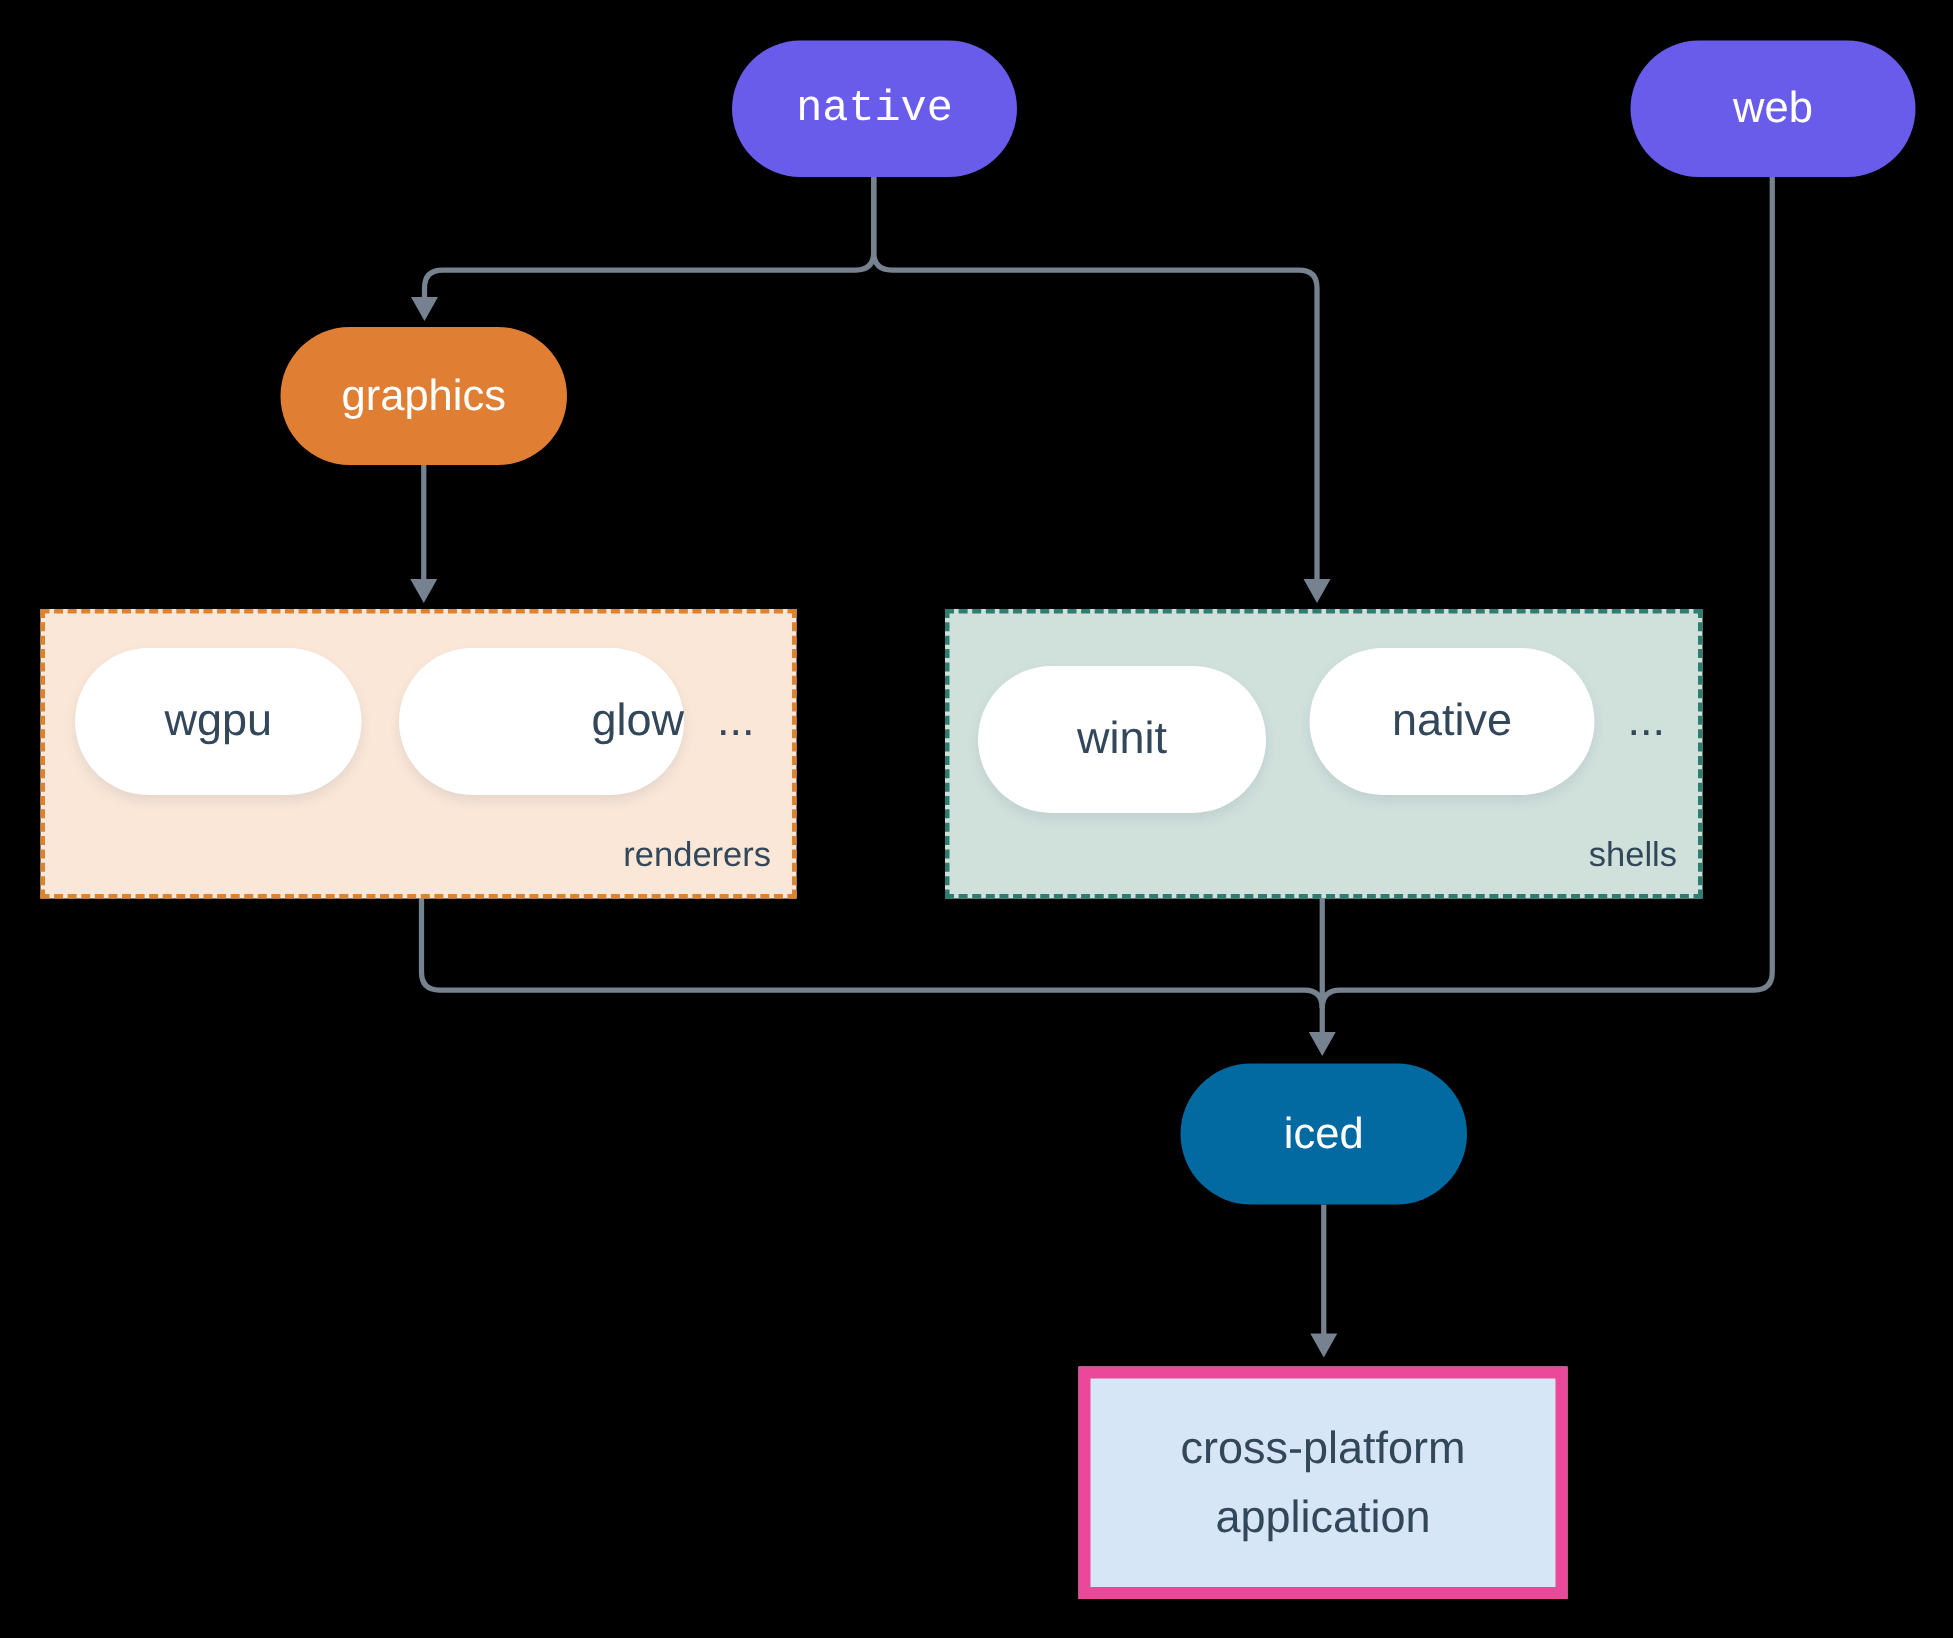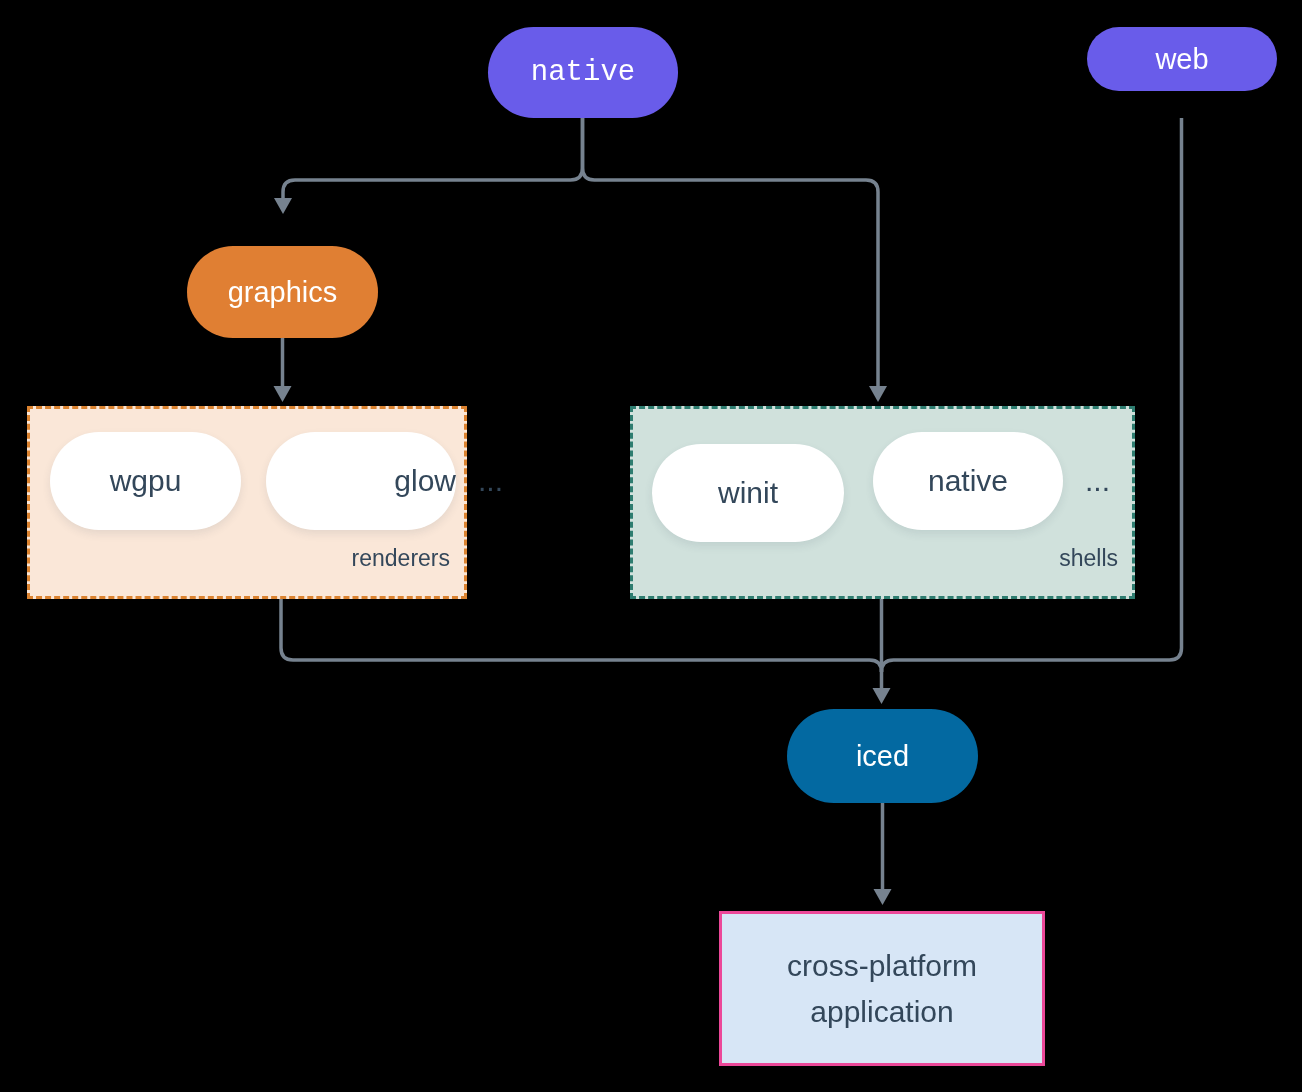--- a/index.html
+++ b/index.html
@@ -27,29 +27,29 @@
   .pill {
     position: absolute;
     display: flex;
     align-items: center;
     justify-content: center;
     color: #FFFFFF;
     font-size: 29px;
     z-index: 2;
   }
   .pill-native   { left: 488px; top: 27px;  width: 190px; height: 91px; background: #695CEA; border-radius: 46px; font-family: Liberation Mono, monospace; }
-  .pill-web      { left: 1087px; top: 27px; width: 190px; height: 64px; background: #695CEA; border-radius: 46px; }
-  .pill-graphics { left: 187px; top: 218px; width: 191px; height: 92px; background: #E07F33; border-radius: 46px; margin-top: 28px; }
+  .pill-web      { left: 1087px; top: 27px; width: 190px; height: 91px; background: #695CEA; border-radius: 46px; }
+  .pill-graphics { left: 187px; top: 218px; width: 191px; height: 92px; background: #E07F33; border-radius: 46px; }
   .pill-iced     { left: 787px; top: 709px; width: 191px; height: 94px; background: #0369a1; border-radius: 47px; }
   .group-box {
     position: absolute;
     z-index: 2;
   }
   .group-renderers {
-    left: 27px; top: 406px; width: 440px; height: 193px;
+    left: 27px; top: 406px; width: 504px; height: 193px;
     background: #FAE7D8;
     border: 3px dashed #DB8330;
   }
   .group-shells {
     left: 630px; top: 406px; width: 505px; height: 193px;
     background: #D0E1DC;
     border: 3px dashed #2E7D70;
   }
   .inner-pill {
     position: absolute;
@@ -73,29 +73,29 @@
     display: flex;
     align-items: center;
     color: #33475A;
     font-size: 30px;
   }
   .group-renderers .ellipsis { left: 448px; width: 40px; }
   .group-shells    .ellipsis { left: 452px; width: 40px; }
   .group-label {
     position: absolute;
     right: 14px;
-    bottom: 24px;
+    bottom: 13px;
     color: #33475A;
     font-size: 23px;
   }
   .app-box {
     position: absolute;
     left: 719px; top: 911px; width: 326px; height: 155px;
     background: #D7E6F6;
-    border: 3px solid #ec4899;
+    border: 8px solid #ec4899;
     display: flex;
     flex-direction: column;
     align-items: center;
     justify-content: center;
     color: #33475A;
     font-size: 30px;
     line-height: 46px;
     z-index: 2;
   }
 </style>

